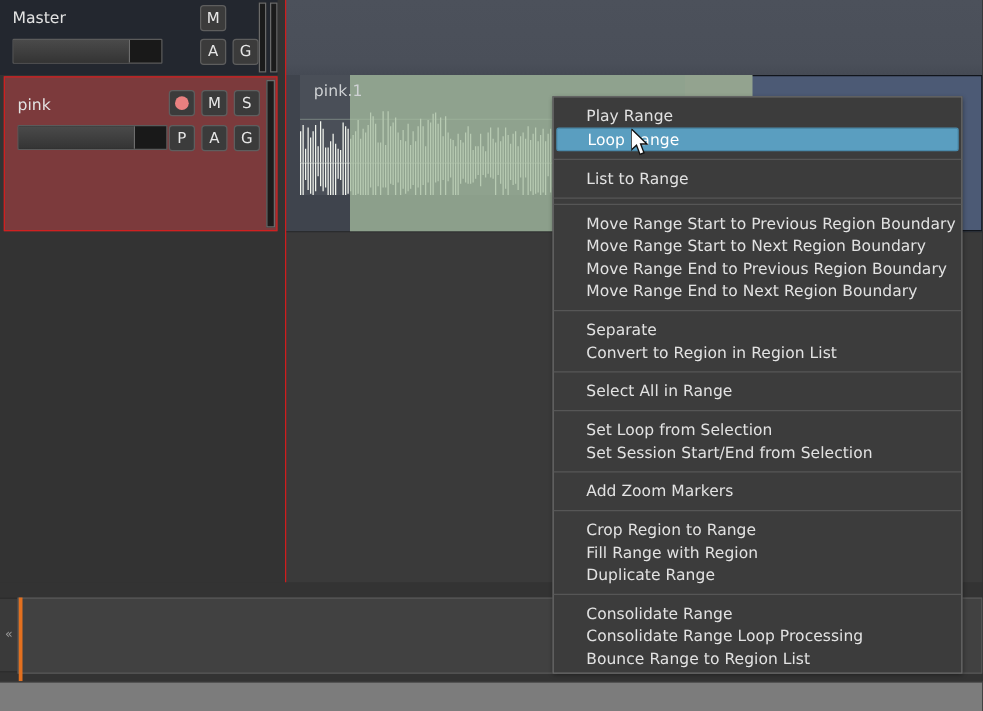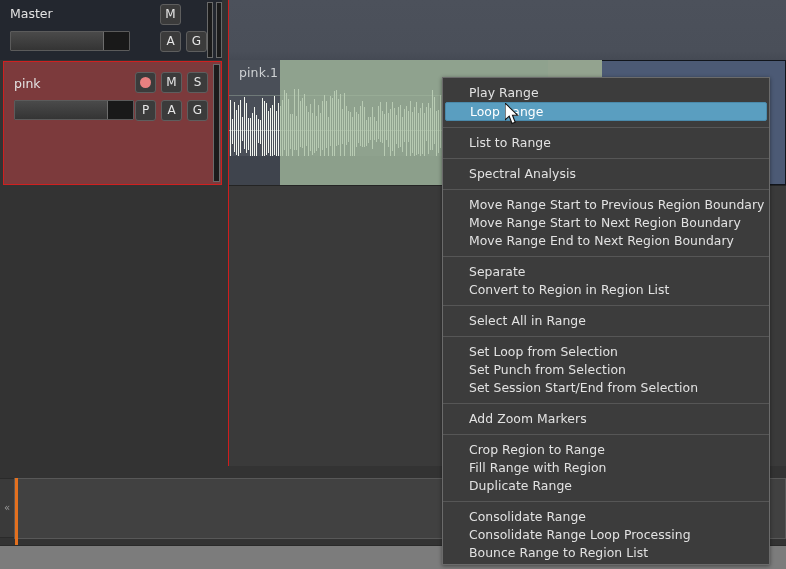--- a/index.html
+++ b/index.html
@@ -48,21 +48,21 @@
   
   .lane {
     position: absolute;
     left: 0; top: 60px;
     width: 558px; height: 125px;
     background: #3f444d;
     border-bottom: 1px solid #242424;
   }
   .region-audio {
     position: absolute;
-    left: 0; top: 0;
+    left: 12px; top: 0;
     width: 320px; height: 96px;
     background: #4a4f58;
     overflow: hidden;
   }
   .region-name {
     position: absolute;
     left: 11px;
     top: 5px;
     font-size: 12.5px;
     color: #cfd2d4;
@@ -713,42 +713,39 @@
   <div class="ctx-menu" id="ctx-menu">
       <div class="ctx-group">
         <div class="ctx-item">Play Range</div>
         <div class="ctx-item selected">Loop Range</div>
       </div>
       <div class="ctx-sep"></div>
       <div class="ctx-group">
         <div class="ctx-item">List to Range</div>
       </div>
       <div class="ctx-sep"></div>
-      <div class="ctx-group">
-        <div class="ctx-item">Spectral Analysis</div>
-      </div>
       <div class="ctx-sep"></div>
       <div class="ctx-group">
         <div class="ctx-item">Move Range Start to Previous Region Boundary</div>
         <div class="ctx-item">Move Range Start to Next Region Boundary</div>
+        <div class="ctx-item">Move Range End to Previous Region Boundary</div>
         <div class="ctx-item">Move Range End to Next Region Boundary</div>
       </div>
       <div class="ctx-sep"></div>
       <div class="ctx-group">
         <div class="ctx-item">Separate</div>
         <div class="ctx-item">Convert to Region in Region List</div>
       </div>
       <div class="ctx-sep"></div>
       <div class="ctx-group">
         <div class="ctx-item">Select All in Range</div>
       </div>
       <div class="ctx-sep"></div>
       <div class="ctx-group">
         <div class="ctx-item">Set Loop from Selection</div>
-        <div class="ctx-item">Set Punch from Selection</div>
         <div class="ctx-item">Set Session Start/End from Selection</div>
       </div>
       <div class="ctx-sep"></div>
       <div class="ctx-group">
         <div class="ctx-item">Add Zoom Markers</div>
       </div>
       <div class="ctx-sep"></div>
       <div class="ctx-group">
         <div class="ctx-item">Crop Region to Range</div>
         <div class="ctx-item">Fill Range with Region</div>

